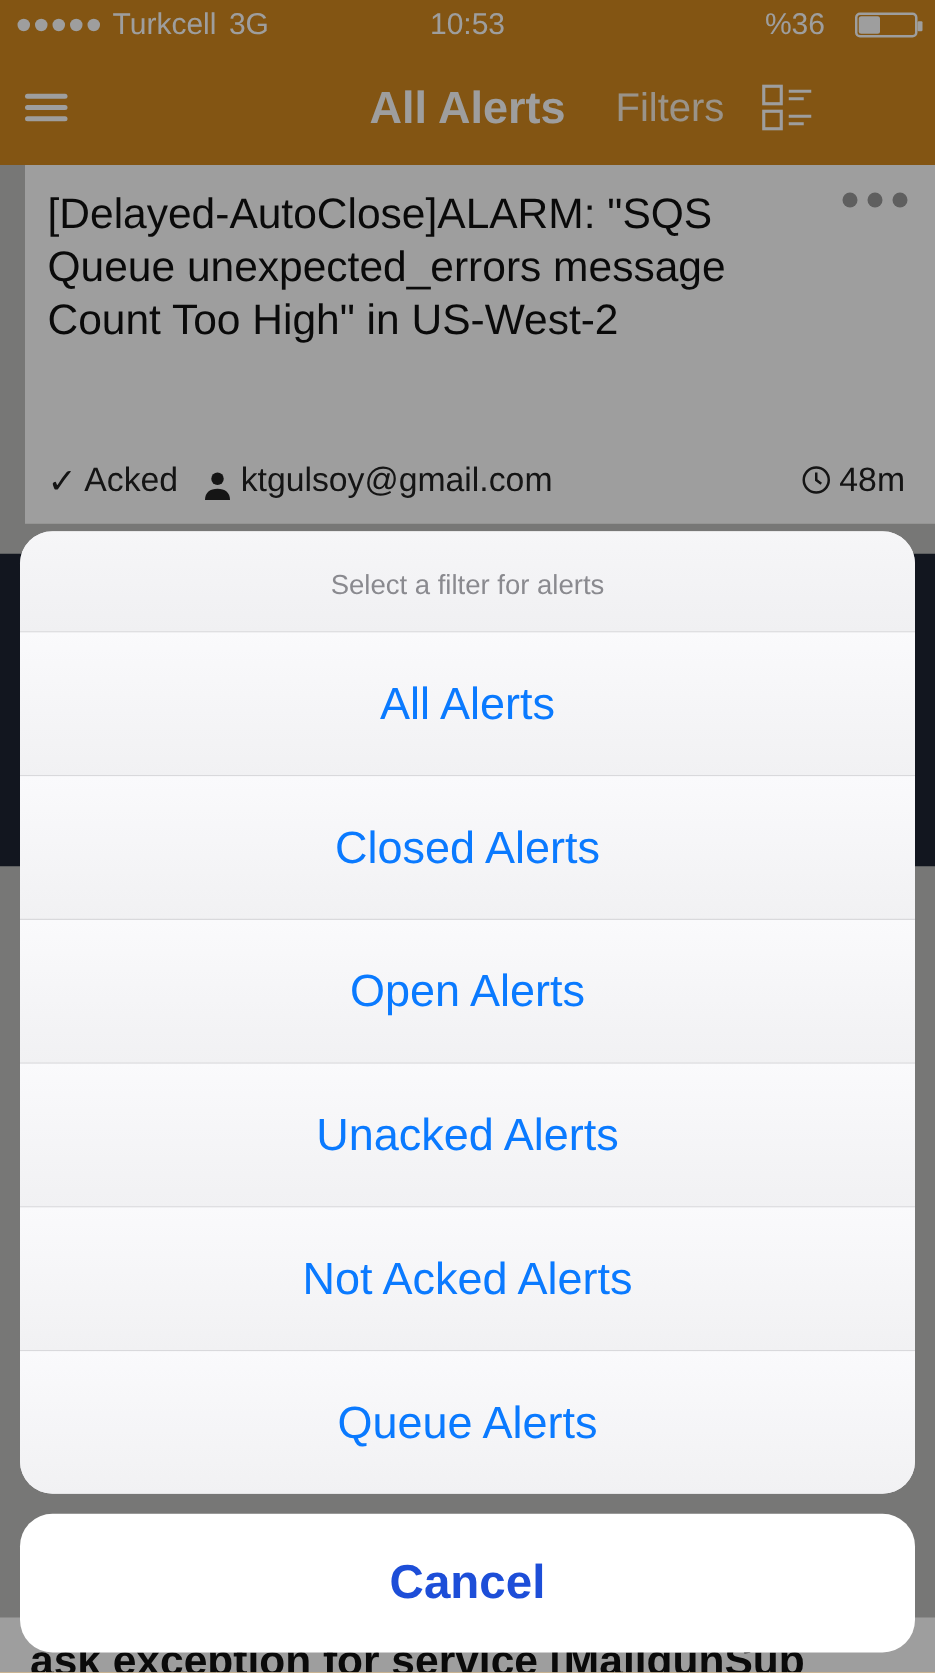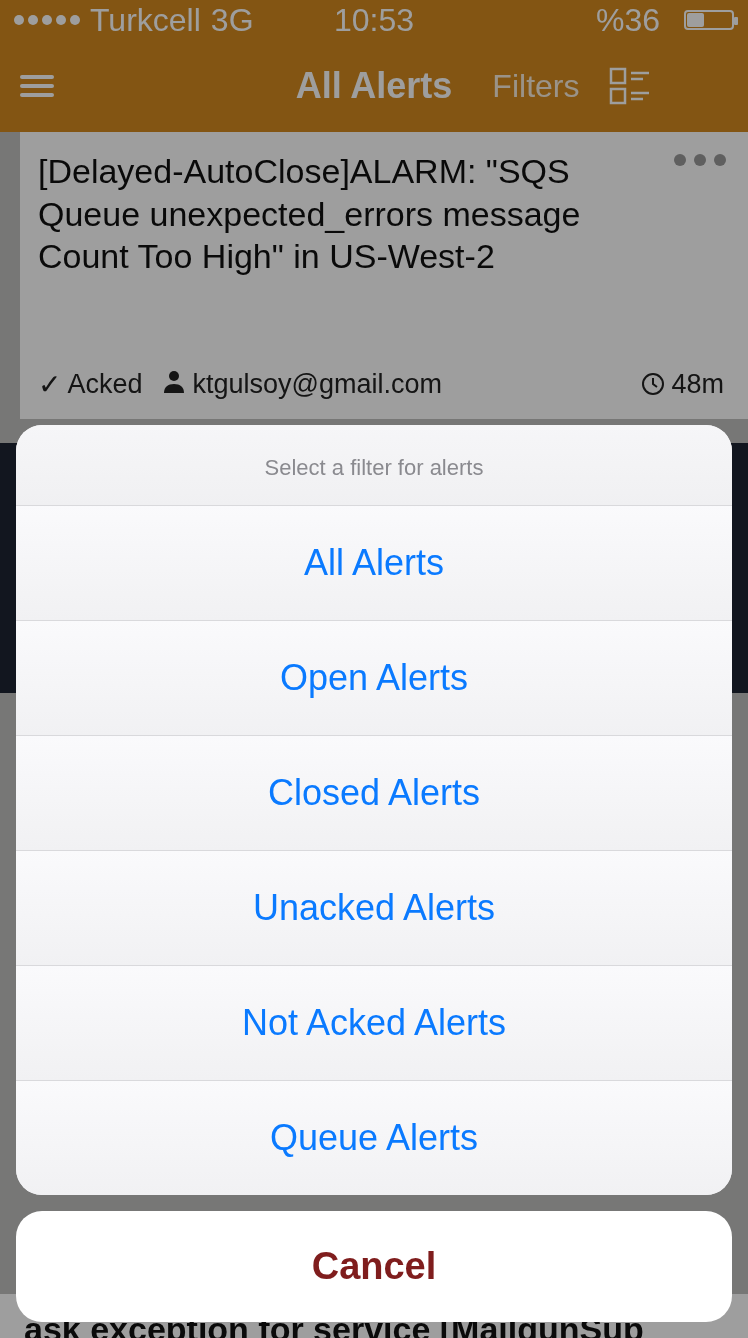--- a/index.html
+++ b/index.html
@@ -1,20 +1,20 @@
 <!DOCTYPE html>
 <html><head>
 <meta charset="utf-8">
 <style>
   * { box-sizing: border-box; margin: 0; padding: 0; }
   html, body { width: 748px; height: 1338px; font-family: -apple-system, "Helvetica Neue", Helvetica, Arial, sans-serif; overflow: hidden; }
   body { position: relative; background: #d38a1f; }
 
   
-  .statusbar { height: 40px; background: #d38a1f; color: #fff; display: flex; align-items: center; padding: 0 14px; font-size: 32px; font-weight: 500; }
+  .statusbar { height: 40px; background: #d38a1f; color: #fff; display: flex; align-items: center; padding: 0 14px; font-size: 24px; font-weight: 500; }
   .sb-left { display: flex; align-items: center; gap: 10px; flex: 1; }
   .dots { display: flex; gap: 4px; }
   .dot { width: 10px; height: 10px; border-radius: 50%; background: #fff; }
   .sb-center { flex: 0 0 auto; }
   .sb-right { flex: 1; display: flex; justify-content: flex-end; align-items: center; gap: 24px; }
   .battery { width: 50px; height: 20px; border: 2px solid #fff; border-radius: 4px; position: relative; display: inline-block; }
   .battery::after { content:""; position:absolute; right:-6px; top:5px; width:4px; height:8px; background:#fff; border-radius:1px;}
   .battery-fill { position:absolute; left:1px; top:1px; bottom:1px; width:36%; background:#fff; border-radius:2px; }
 
   
@@ -27,41 +27,41 @@
 
   .checklist-icon rect { stroke:#fff; stroke-width:2.5; fill:none; }
   .checklist-icon line { stroke:#fff; stroke-width:2.5; }
 
   
   .content { position: relative; background:#c1c1bf; height: calc(1338px - 40px - 92px); width:100%; overflow:hidden;}
   .alert-card { background:#fff; margin-left:20px; padding:18px 24px 18px 18px; position:relative; }
   .alert-title { font-size: 34px; font-weight:400; color:#111; line-height:1.25; word-break: break-all; max-width:560px;}
   .alert-meta { display:flex; align-items:center; gap:20px; margin-top:90px; font-size:27px; color:#222; }
   .alert-meta .ack { display:flex; align-items:center; gap:6px; }
-  .alert-meta .user { display:flex; align-items:flex-start; gap:8px; }
+  .alert-meta .user { display:flex; align-items:flex-end; gap:8px; }
   .alert-meta .time { margin-left:auto; display:flex; align-items:center; gap:6px; }
   .checkmark { font-size:28px; }
   .person svg, .clock svg { display:block;}
   .more-dots { position:absolute; top:22px; right:22px; display:flex; gap:8px;}
   .more-dots span { width:12px; height:12px; background:#999; border-radius:50%; display:block;}
 
   .stripe-dark { height:250px; background:#1d2533; margin-top:24px; margin-left:0; }
 
   .partial-footer { position:absolute; bottom:0; left:0; right:0; background:#fff; padding:16px 24px 0 24px; font-size:34px; font-weight:600; color:#111; height:44px; overflow:hidden;}
 
   
   .scrim { position:absolute; inset:0; background:rgba(0,0,0,0.38); }
 
   
   .sheet-wrap { position:absolute; left:16px; right:16px; bottom:16px; }
   .sheet { background: #f2f2f4; border-radius: 26px; overflow:hidden; }
   .sheet-header { text-align:center; color:#8a8a8f; font-size:22px; padding:30px 0 24px; border-bottom:1px solid #d9d9dc; background:linear-gradient(#f6f6f8,#f0f0f2);}
   .sheet-item { text-align:center; color:#0a7aff; font-size:36px; font-weight:400; padding:36px 0; border-bottom:1px solid #d9d9dc; background:linear-gradient(#fafafc,#f1f1f3);}
   .sheet-item:last-child { border-bottom:none; }
-  .cancel-btn { margin-top:16px; background:#fff; border-radius:26px; text-align:center; color:#7f1d1d; font-size:38px; font-weight:600; padding:34px 0; }
+  .cancel-btn { margin-top:16px; background:#fff; border-radius:26px; text-align:center; color:#1d4ed8; font-size:38px; font-weight:600; padding:34px 0; }
 </style>
 </head>
 <body>
 
 <div class="statusbar">
   <div class="sb-left">
     <span class="dots">
       <span class="dot"></span>
         <span class="dot"></span>
         <span class="dot"></span>
@@ -141,20 +141,20 @@
 
   <div class="partial-footer">ask exception for service [MailgunSup</div>
 </div>
 
 <div class="scrim"></div>
 
 <div class="sheet-wrap">
   <div class="sheet">
     <div class="sheet-header">Select a filter for alerts</div>
     <div class="sheet-item">All Alerts</div>
+    <div class="sheet-item">Closed Alerts</div>
     <div class="sheet-item">Open Alerts</div>
-    <div class="sheet-item">Closed Alerts</div>
     <div class="sheet-item">Unacked Alerts</div>
     <div class="sheet-item">Not Acked Alerts</div>
     <div class="sheet-item">Queue Alerts</div>
   </div>
   <div class="cancel-btn">Cancel</div>
 </div>
 
 </body></html>

